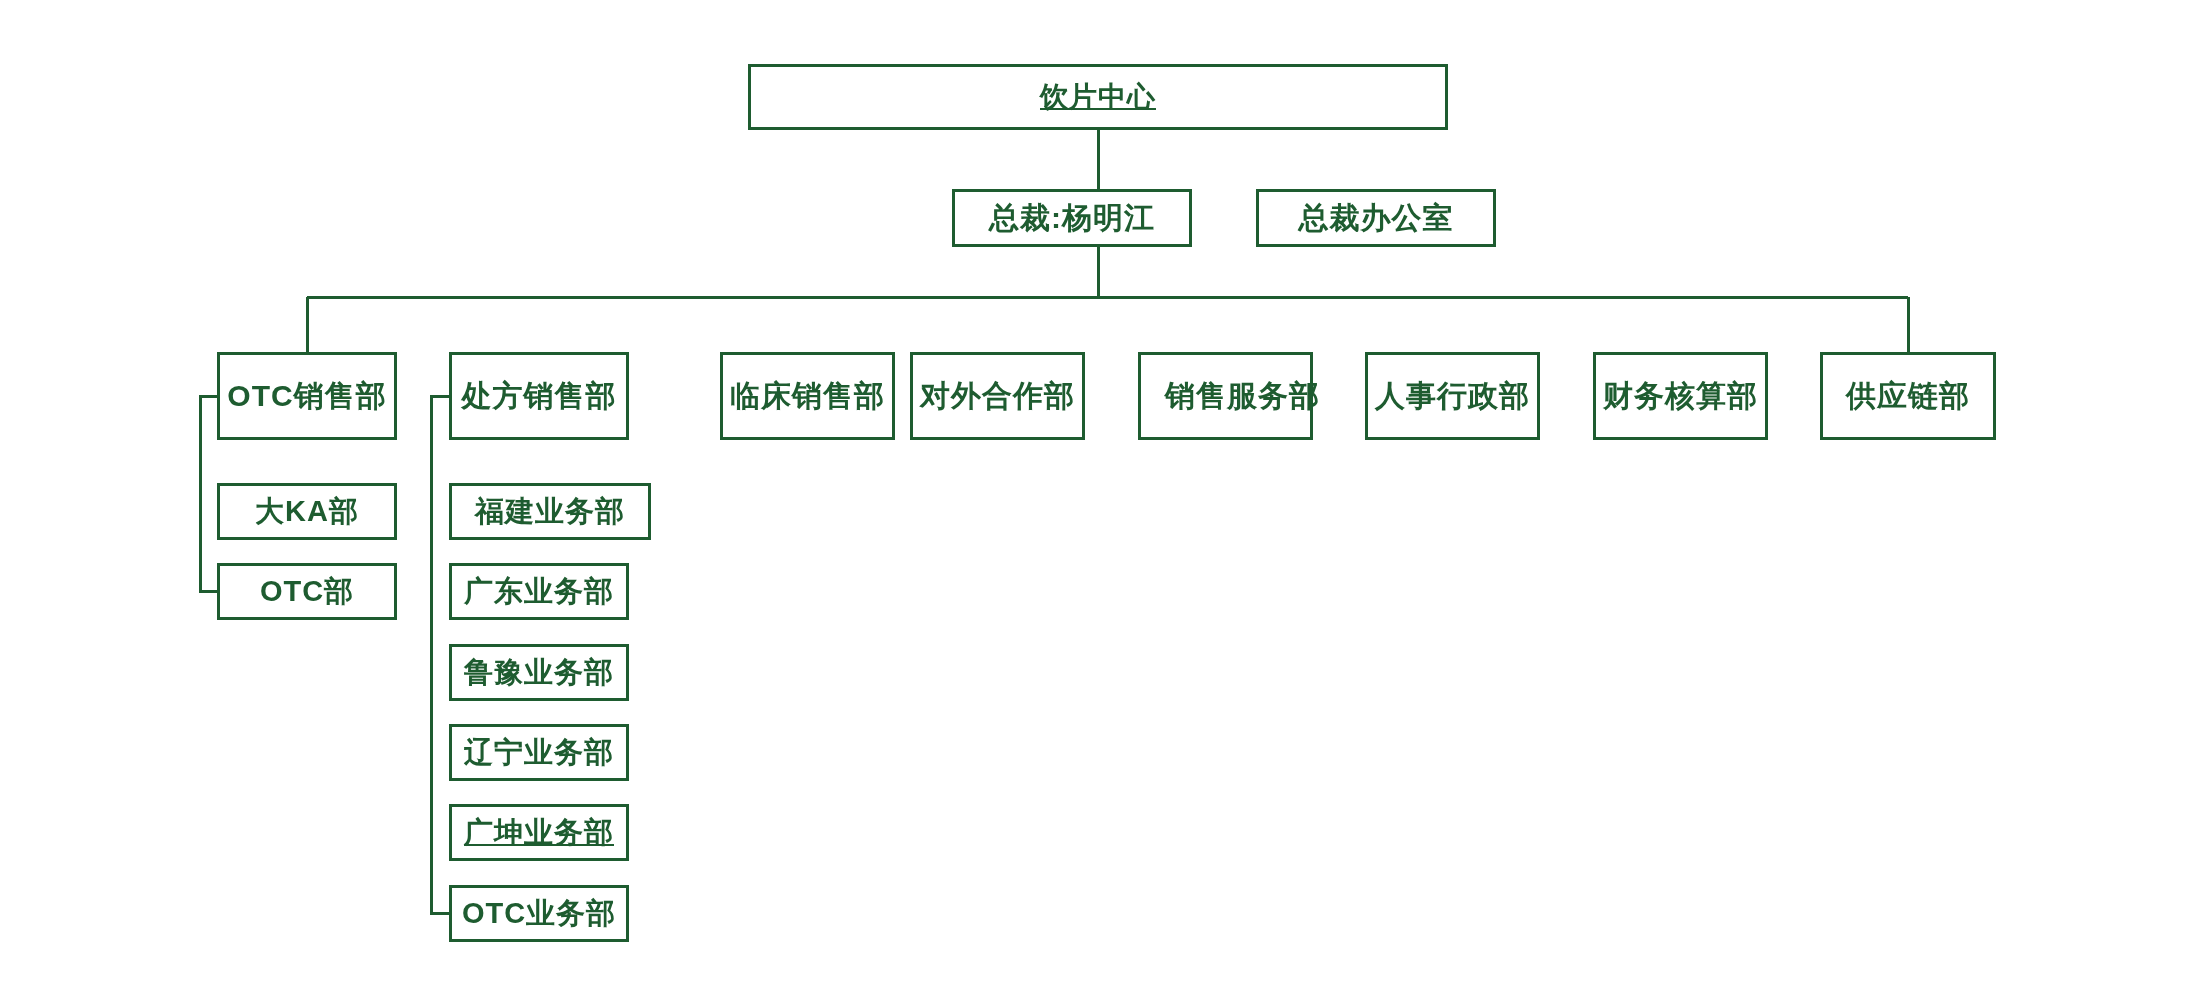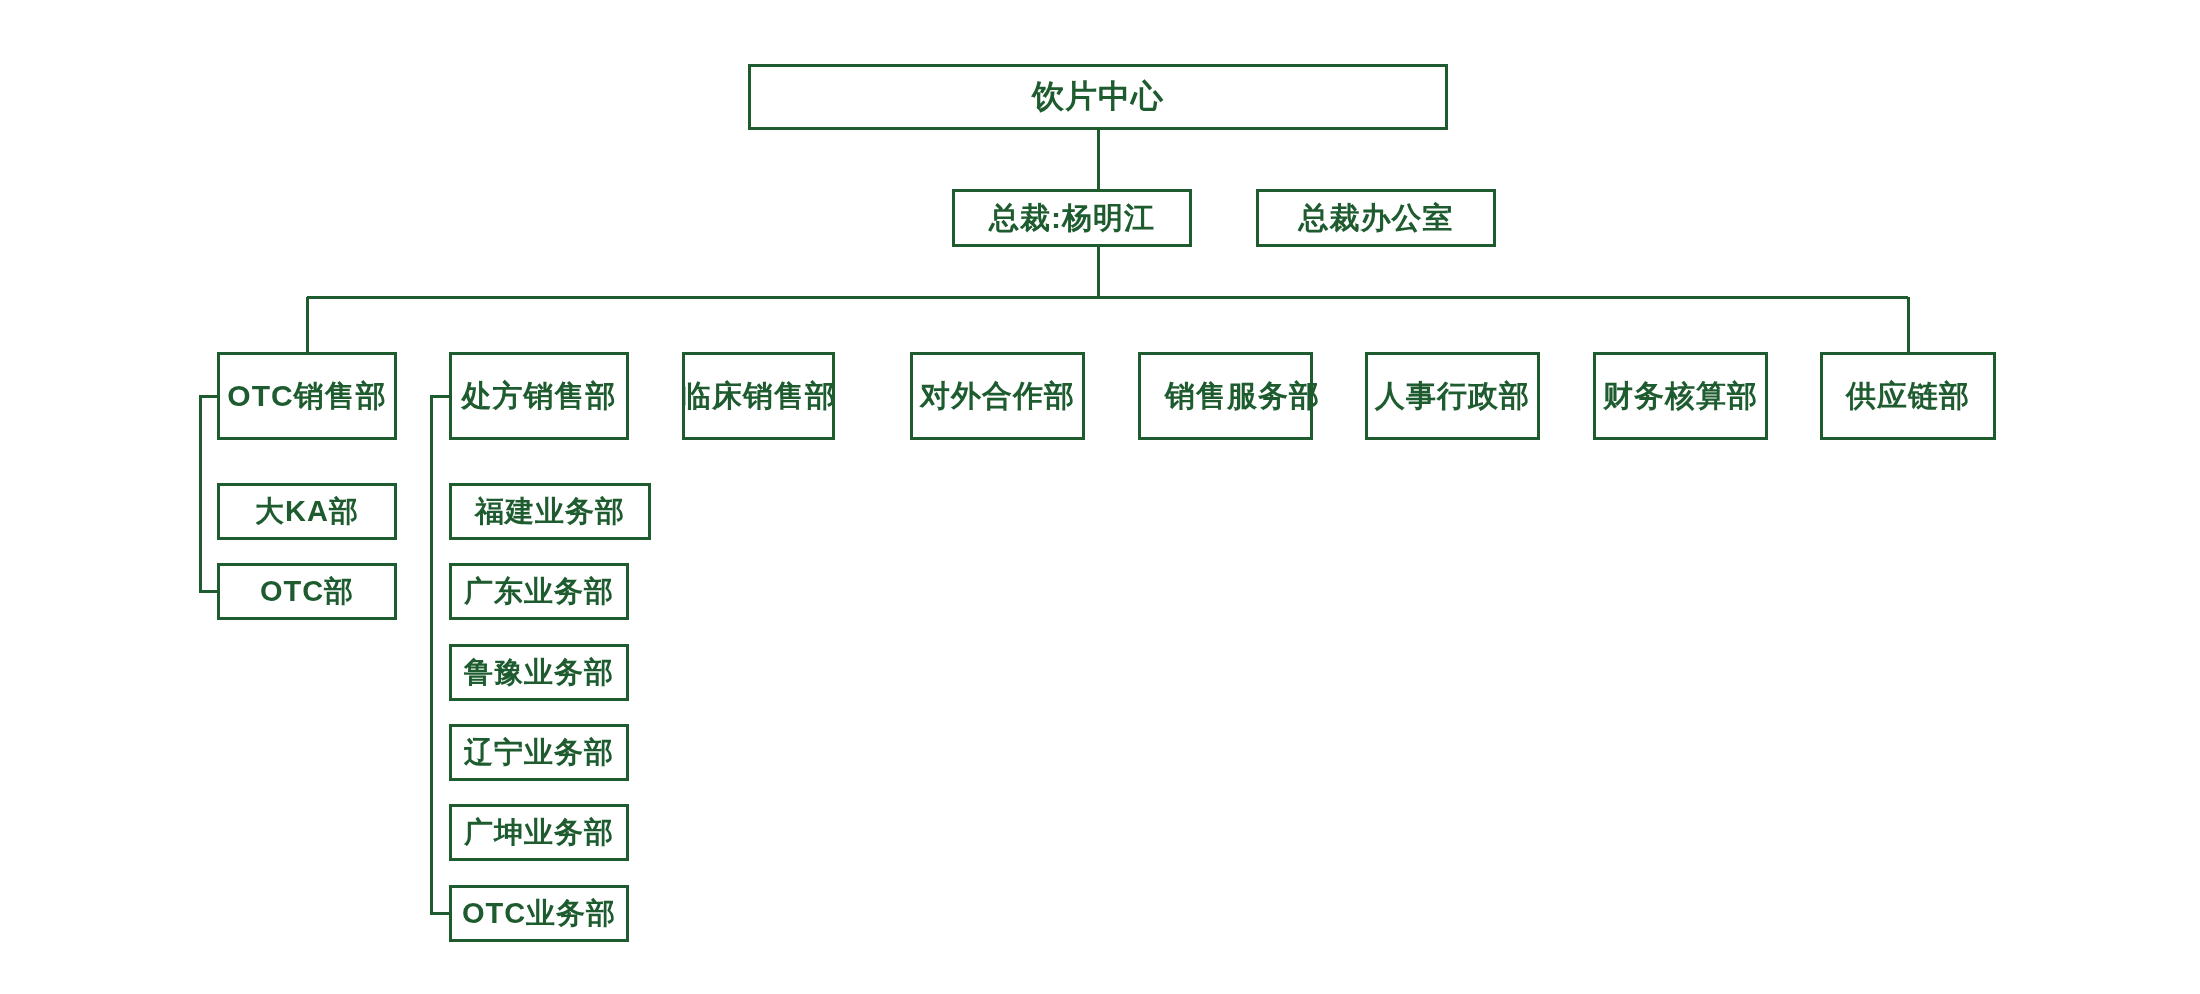--- a/index.html
+++ b/index.html
@@ -35,21 +35,21 @@
     background: #ffffff;
     color: #1e5c30;
     display: flex;
     align-items: center;
     justify-content: center;
     font-weight: 600;
     text-align: center;
     white-space: nowrap;
     letter-spacing: 1px;
   }
-  .node-root      { font-size: 32px; }
+  .node-root      { font-size: 28px; text-decoration: underline; }
   .node-exec      { font-size: 30px; }
   .node-dept      { font-size: 30px; }
   .node-sub       { font-size: 29px; }
 </style>
 </head>
 <body>
 
 <div class="canvas">
 
   <svg class="connectors" viewBox="0 0 2200 994" xmlns="http://www.w3.org/2000/svg">
@@ -72,21 +72,21 @@
   <div class="node node-exec" style="left:1256px; top:189px; width:240px; height:58px;">
     <span>总裁办公室</span>
   </div>
 
   <div class="node node-dept" style="left:217px; top:352px; width:180px; height:88px;">
     <span>OTC销售部</span>
   </div>
   <div class="node node-dept" style="left:449px; top:352px; width:180px; height:88px;">
     <span>处方销售部</span>
   </div>
-  <div class="node node-dept" style="left:682px; top:352px; width:153px; height:88px;">
+  <div class="node node-dept" style="left:720px; top:352px; width:175px; height:88px;">
     <span>临床销售部</span>
   </div>
   <div class="node node-dept" style="left:910px; top:352px; width:175px; height:88px;">
     <span>对外合作部</span>
   </div>
   <div class="node node-dept" style="left:1138px; top:352px; width:175px; height:88px;padding-left:34px;">
     <span>销售服务部</span>
   </div>
   <div class="node node-dept" style="left:1365px; top:352px; width:175px; height:88px;">
     <span>人事行政部</span>
@@ -110,20 +110,20 @@
   </div>
   <div class="node node-sub" style="left:449px; top:563px; width:180px; height:57px;">
     <span>广东业务部</span>
   </div>
   <div class="node node-sub" style="left:449px; top:644px; width:180px; height:57px;">
     <span>鲁豫业务部</span>
   </div>
   <div class="node node-sub" style="left:449px; top:724px; width:180px; height:57px;">
     <span>辽宁业务部</span>
   </div>
-  <div class="node node-sub" style="left:449px; top:804px; width:180px; height:57px;">
+  <div class="node node-sub" style="left:449px; top:804px; width:180px; height:57px;text-decoration:underline;">
     <span>广坤业务部</span>
   </div>
   <div class="node node-sub" style="left:449px; top:885px; width:180px; height:57px;">
     <span>OTC业务部</span>
   </div>
 
 </div>
 
 </body></html>

